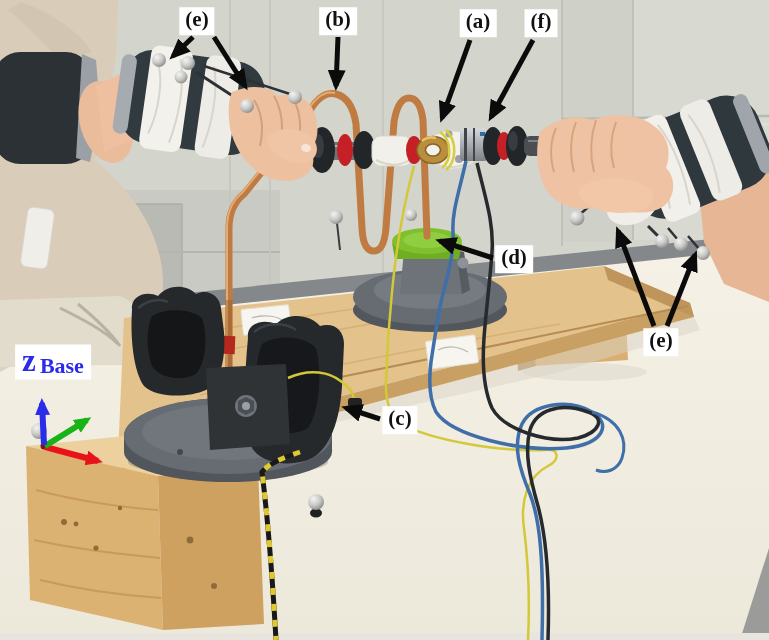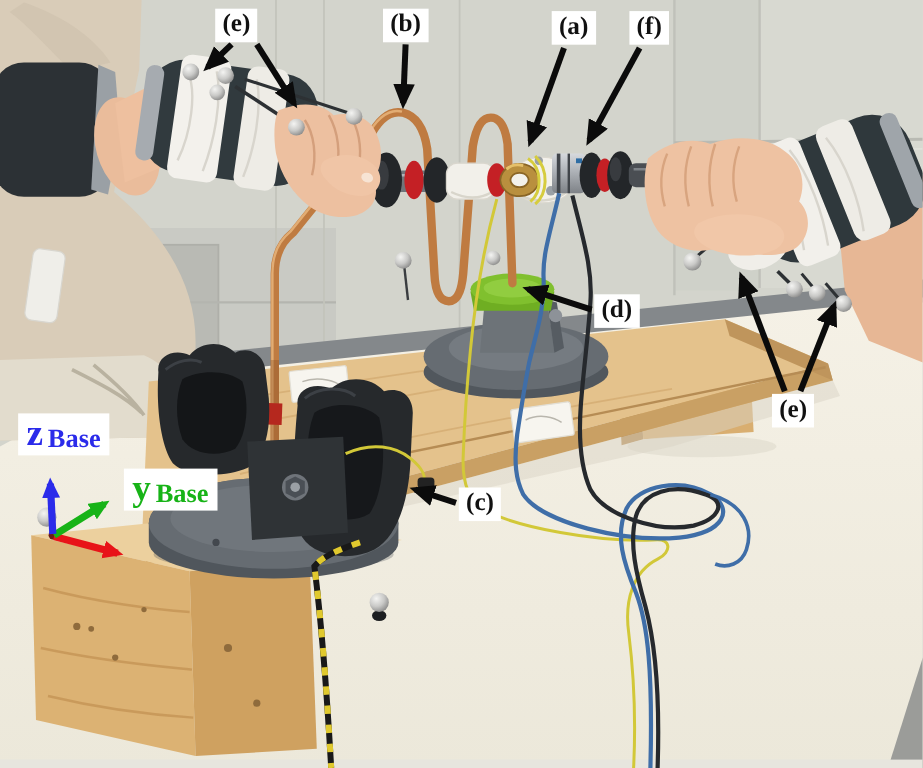--- a/index.html
+++ b/index.html
@@ -296,16 +296,13 @@
   <div class="lbl" style="left:338px;top:21px">(b)</div>
   <div class="lbl" style="left:478px;top:23px">(a)</div>
   <div class="lbl" style="left:541px;top:23px">(f)</div>
   <div class="lbl" style="left:514px;top:259px">(d)</div>
   <div class="lbl" style="left:400px;top:420px">(c)</div>
   <div class="lbl" style="left:661px;top:342px">(e)</div>
 
   <div class="axlbl axlbl-z" style="left:53px;top:362px">
     <span class="letter">z</span><span class="sub">Base</span>
   </div>
-  <div class="axlbl axlbl-y" style="left:142px;top:408px">
-    <span class="letter">y</span><span class="sub">Base</span>
-  </div>
 </div>
 
 </body></html>

